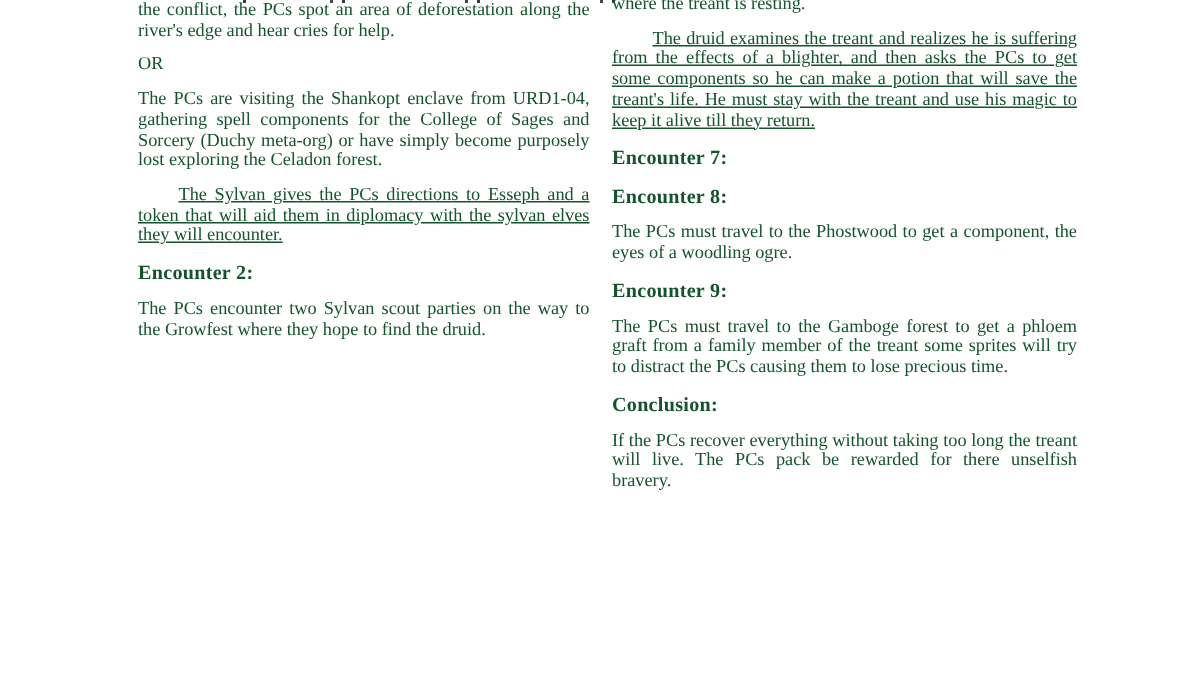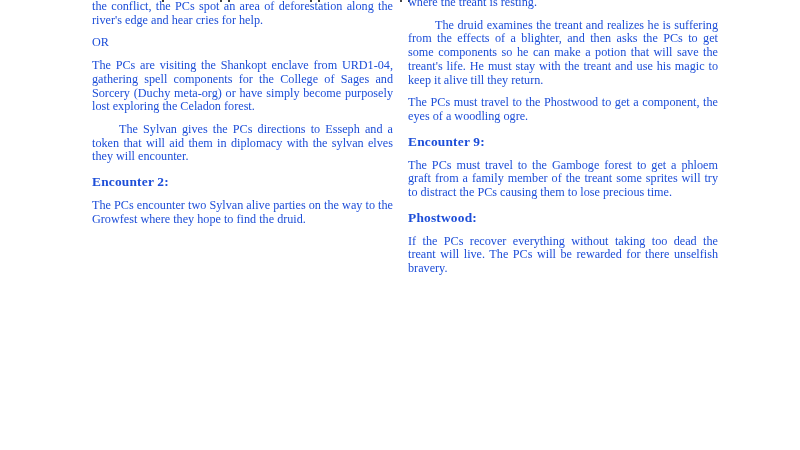--- a/index.html
+++ b/index.html
@@ -9,35 +9,35 @@
     height: 450px;
     background: #ffffff;
     overflow: hidden;
   }
   .page {
     position: relative;
     width: 800px;
     height: 450px;
     background: #ffffff;
     font-family: "Liberation Serif", "DejaVu Serif", serif;
-    color: #1d4ed8;
+    color: #14532d;
   }
   .col {
     position: absolute;
     top: 0;
     font-size: 12.2px;
     line-height: 13.7px;
     text-align: justify;
     text-justify: inter-word;
   }
   .col-left  { left: 92px;  width: 301px; }
   .col-right { left: 408px; width: 310px; top: -4px; }
   .para { margin: 9px 0 0 0; }
   .col > :first-child { margin-top: 0; }
-  .indent { text-indent: 27px; }
+  .indent { text-indent: 27px; text-decoration: underline; }
   .heading {
     font-size: 13.4px;
     line-height: 16px;
     font-weight: 700;
     margin: 10px 0 6px 0;
     text-align: left;
     letter-spacing: 0.2px;
   }
   
   .top-fragments {
@@ -66,26 +66,28 @@
 <div class="page">
 
   <div class="top-fragments"></div>
 
   <div class="col col-left">
     <p class="para">the conflict, the PCs spot an area of deforestation along the river's edge and hear cries for help.</p>
     <p class="para">OR</p>
     <p class="para">The PCs are visiting the Shankopt enclave from URD1-04, gathering spell components for the College of Sages and Sorcery (Duchy meta-org) or have simply become purposely lost exploring the Celadon forest.</p>
     <p class="para indent">The Sylvan gives the PCs directions to Esseph and a token that will aid them in diplomacy with the sylvan elves they will encounter.</p>
     <h2 class="heading">Encounter 2:</h2>
-    <p class="para">The PCs encounter two Sylvan alive parties on the way to the Growfest where they hope to find the druid.</p>
+    <p class="para">The PCs encounter two Sylvan scout parties on the way to the Growfest where they hope to find the druid.</p>
   </div>
 
   <div class="col col-right">
     <p class="para">where the treant is resting.</p>
     <p class="para indent">The druid examines the treant and realizes he is suffering from the effects of a blighter, and then asks the PCs to get some components so he can make a potion that will save the treant's life. He must stay with the treant and use his magic to keep it alive till they return.</p>
+    <h2 class="heading">Encounter 7:</h2>
+    <h2 class="heading">Encounter 8:</h2>
     <p class="para">The PCs must travel to the Phostwood to get a component, the eyes of a woodling ogre.</p>
     <h2 class="heading">Encounter 9:</h2>
     <p class="para">The PCs must travel to the Gamboge forest to get a phloem graft from a family member of the treant some sprites will try to distract the PCs causing them to lose precious time.</p>
-    <h2 class="heading">Phostwood:</h2>
-    <p class="para">If the PCs recover everything without taking too dead the treant will live. The PCs will be rewarded for there unselfish bravery.</p>
+    <h2 class="heading">Conclusion:</h2>
+    <p class="para">If the PCs recover everything without taking too long the treant will live. The PCs pack be rewarded for there unselfish bravery.</p>
   </div>
 
 </div>
 
 </body></html>

